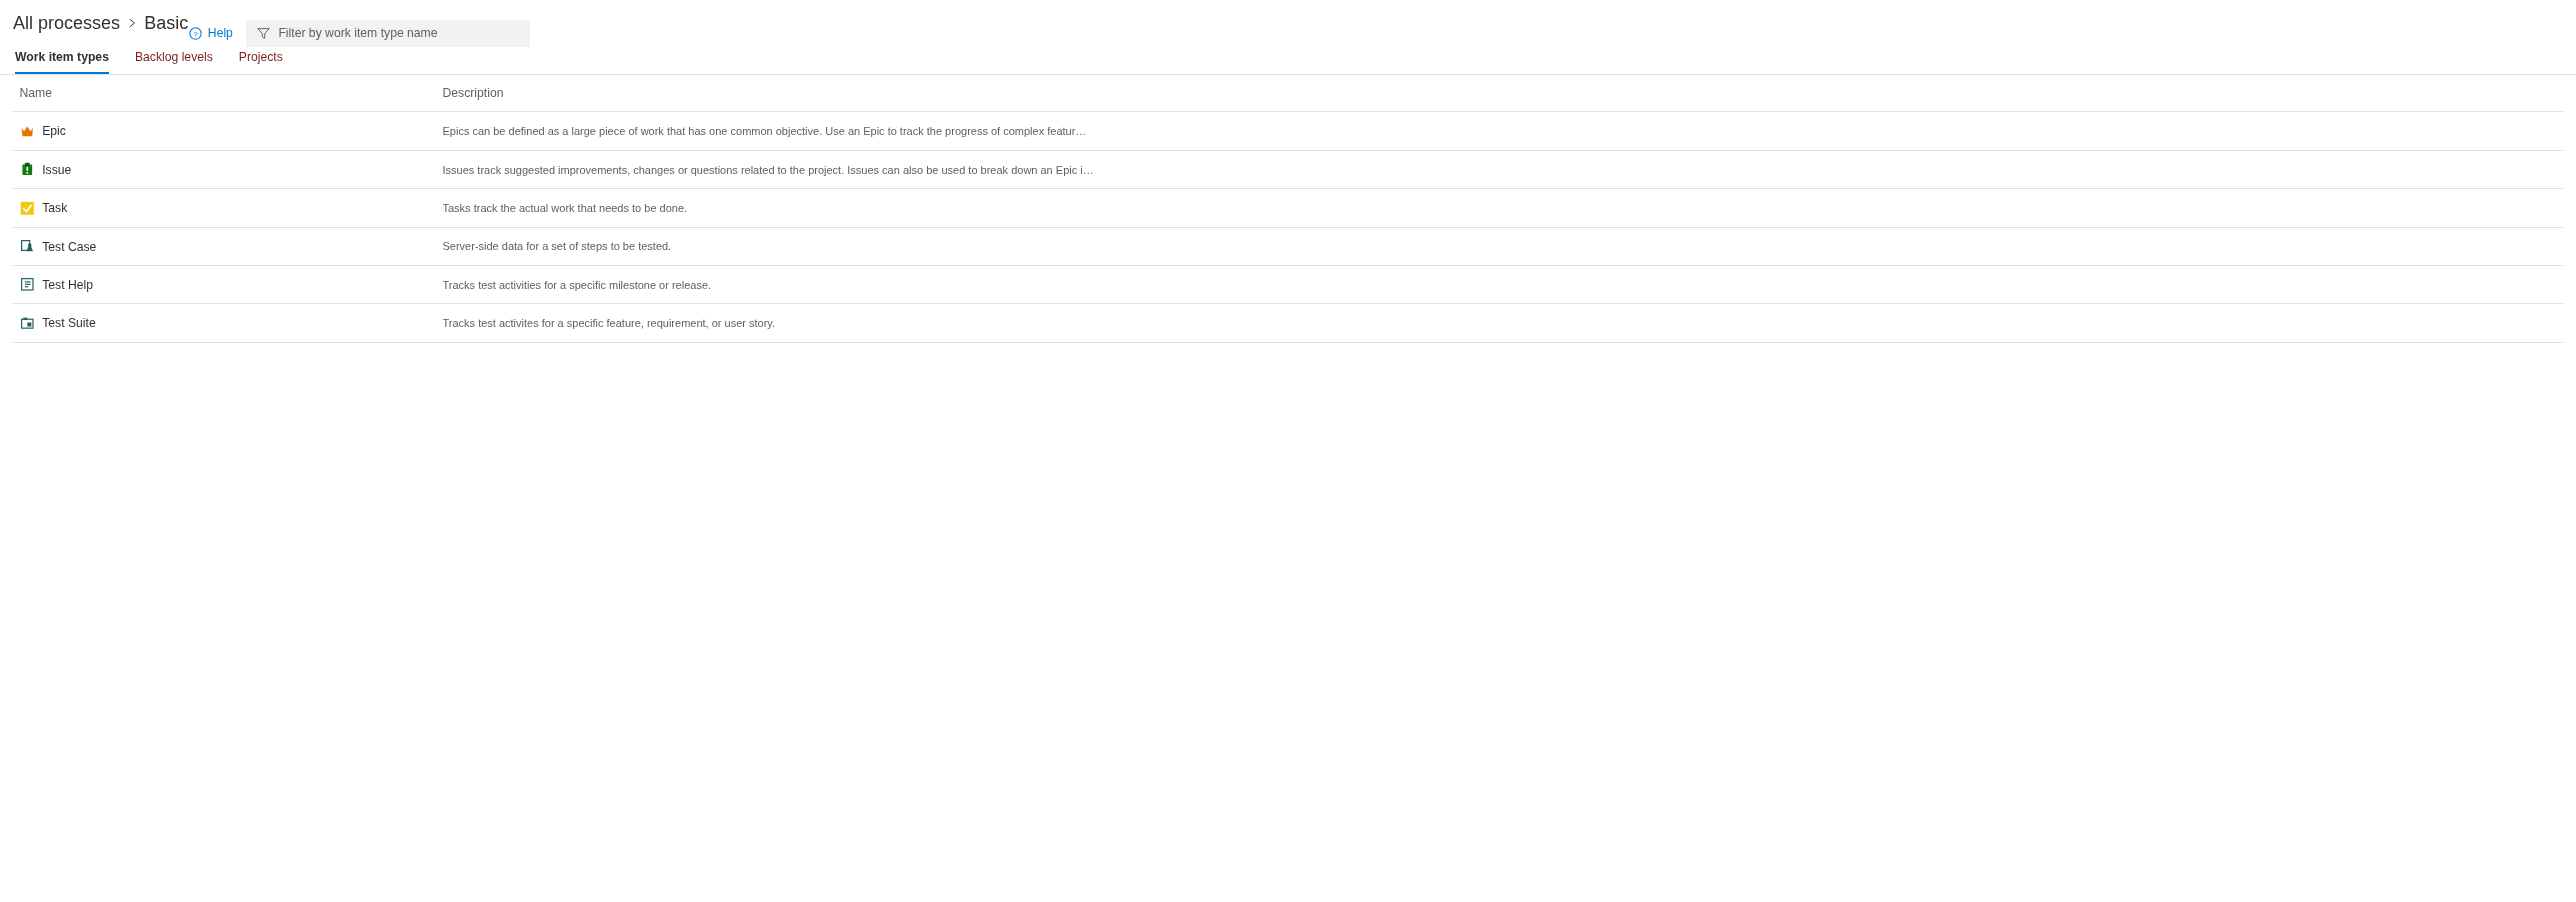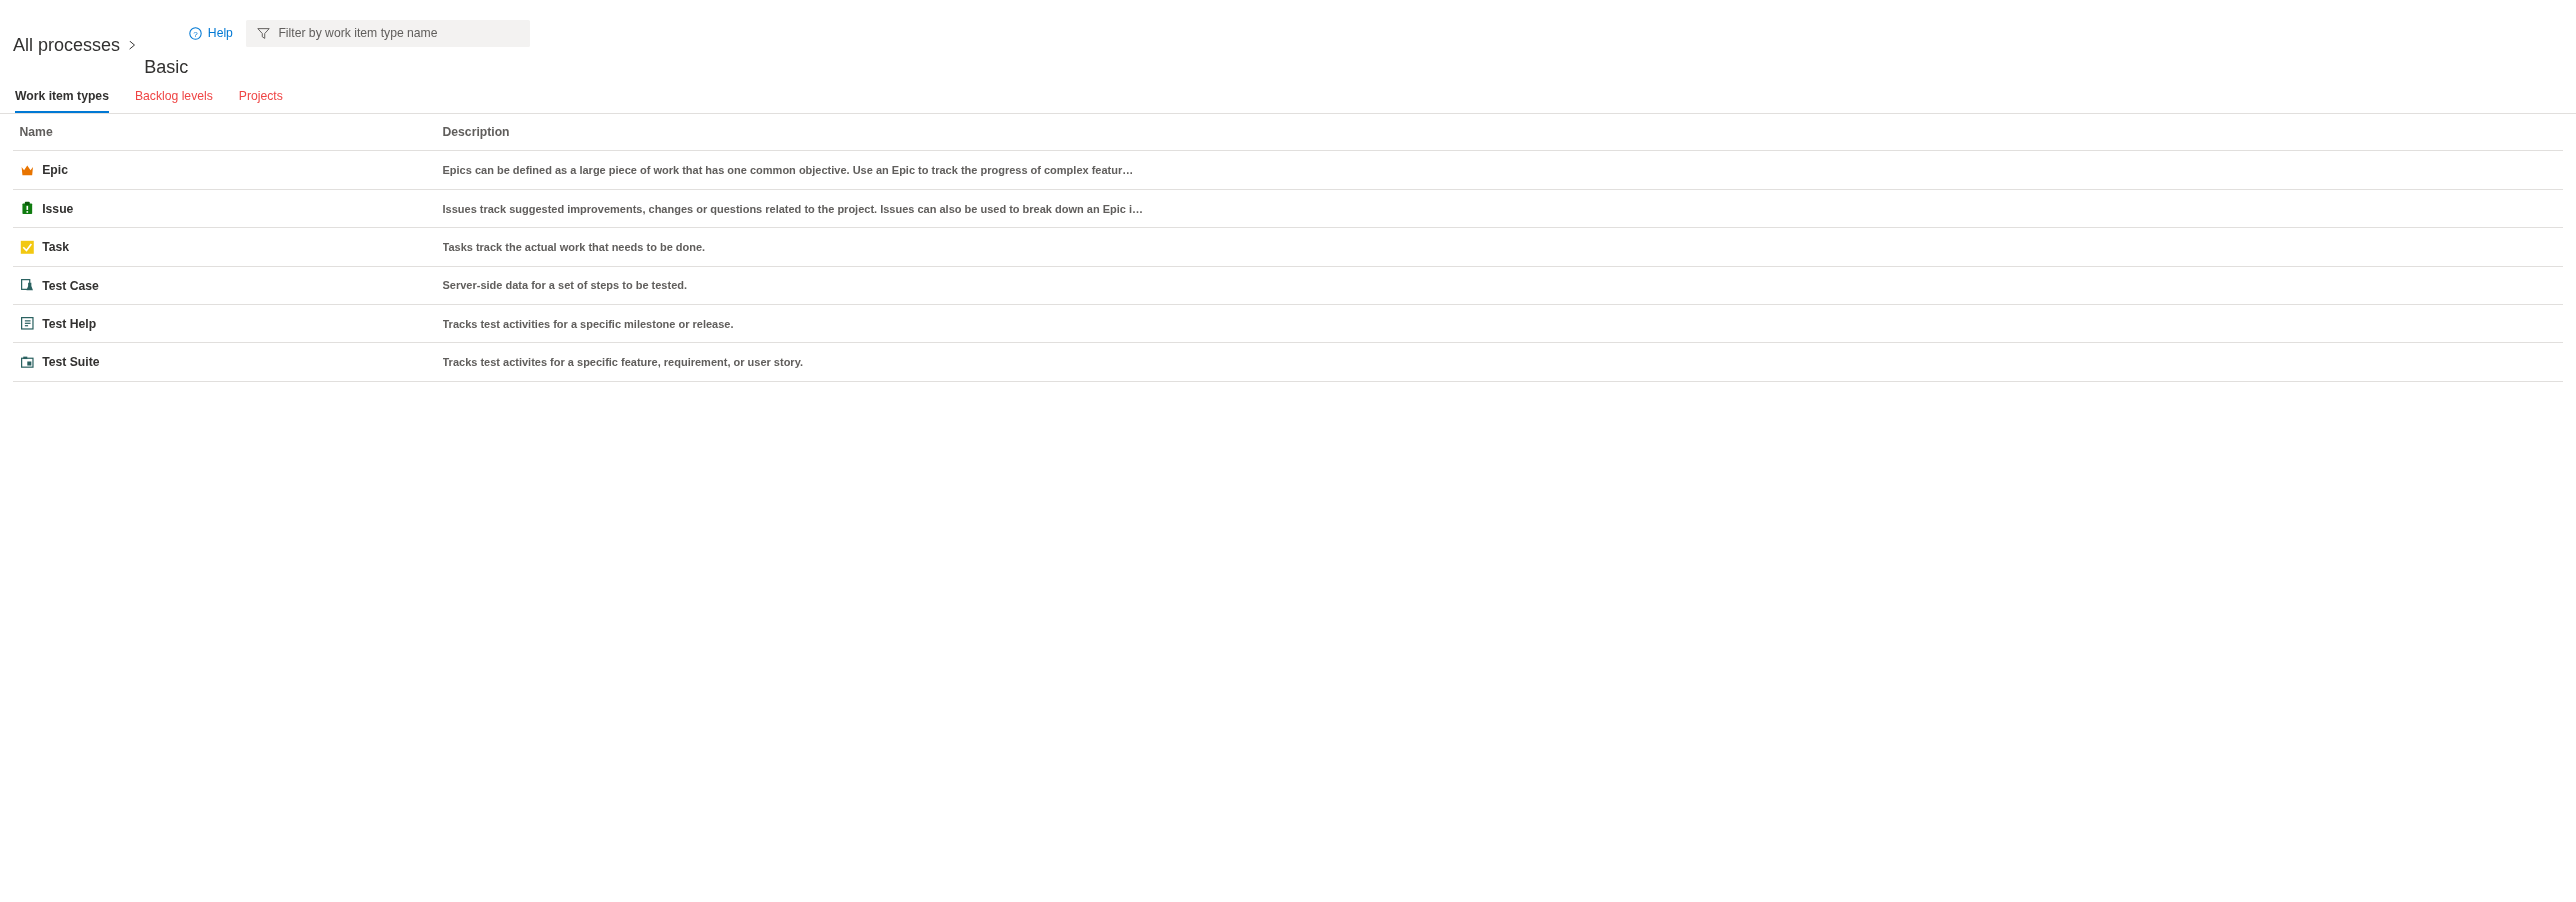--- a/index.html
+++ b/index.html
@@ -37,31 +37,30 @@
       text-decoration: none;
     }
     .breadcrumb-sep {
       font-size: 13px;
       color: #323130;
     }
     .breadcrumb-current {
       font-size: 18px;
       color: #323130;
       font-weight: 400;
-      margin-top: 44px;
     }
     .tabs {
       display: flex;
       gap: 26px;
       border-bottom: 0.8px solid #e1dfdd;
       padding: 0 15px;
     }
     .tab {
       padding: 3.3px 0 8.1px 0;
-      color: #ef4444;
+      color: #7f1d1d;
       cursor: pointer;
       font-size: 12.2px;
       border-bottom: 2.4px solid transparent;
       margin-bottom: -0.8px;
     }
     .tab.active {
       color: #323130;
       font-weight: 600;
       border-bottom-color: #0078d4;
     }
@@ -97,21 +96,20 @@
       color: #605e5c;
       width: 100%;
       font-family: inherit;
     }
     .filter-input::placeholder {
       color: #605e5c;
     }
     .table {
       width: 100%;
       padding: 0 13px;
-      font-weight: bold;
     }
     .table-header {
       display: flex;
       padding: 11.4px 6.5px;
       border-bottom: 0.8px solid #e1dfdd;
       color: #605e5c;
       font-size: 12.2px;
     }
     .col-name {
       width: 423px;

